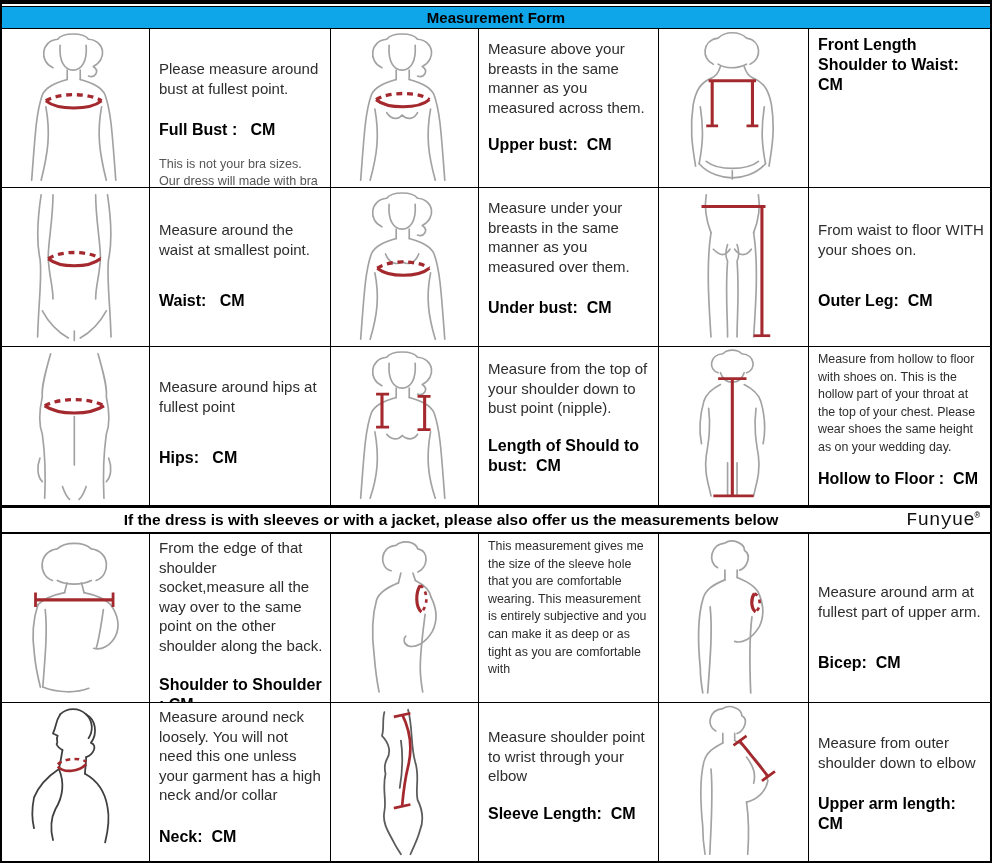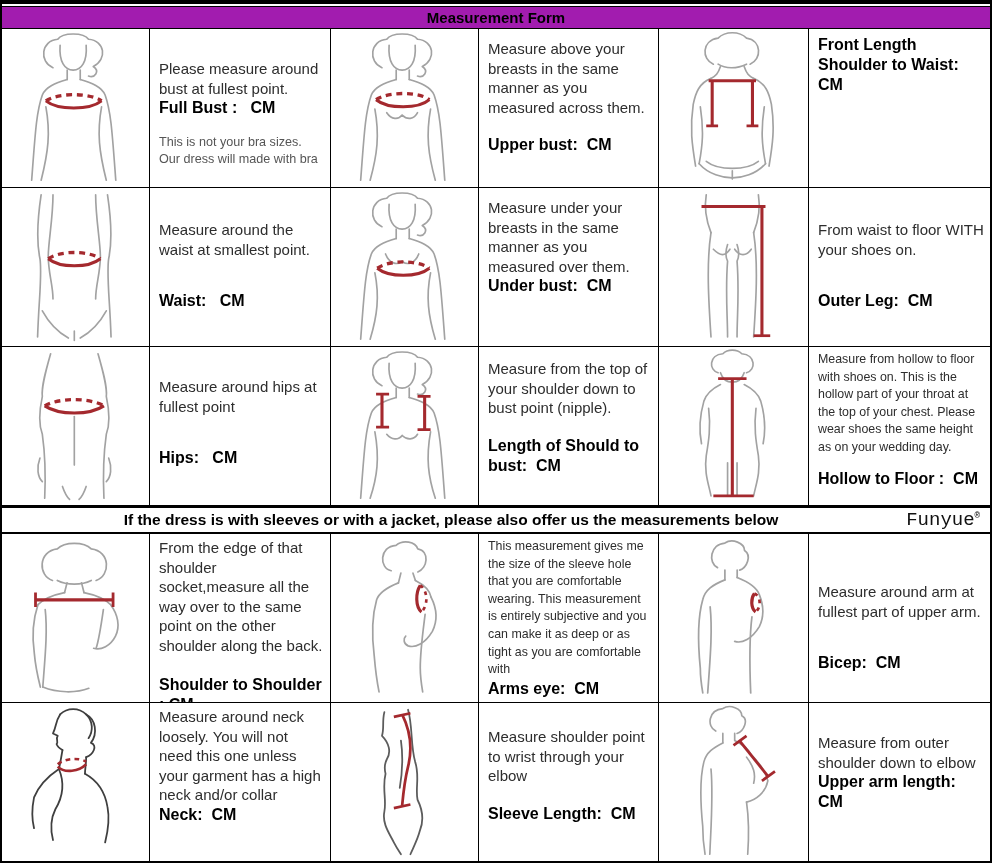--- a/index.html
+++ b/index.html
@@ -1,21 +1,21 @@
 <!DOCTYPE html>
 <html><head>
 <meta charset="utf-8">
 <style>
   * { margin:0; padding:0; box-sizing:border-box; }
   html,body { background:#fff; }
   .sheet {
     width:992px; height:863px;
     border:2px solid #000;
     font-family:"Liberation Sans","DejaVu Sans",sans-serif;
-    background:#a21caf; position:relative; overflow:hidden;
+    background:#0ea5e9; position:relative; overflow:hidden;
   }
   .top-strip { height:4px; border-top:2px solid #000; background:#fff; }
   .form-header {
     height:23px; border-top:1px solid #000; border-bottom:1px solid #000;
     display:flex; align-items:center; justify-content:center;
     font-weight:bold; font-size:15px; color:#000;
   }
   .grid { display:grid; width:988px; }
   .sec1 { grid-template-columns:148px 181px 148px 180px 150px 181px; grid-template-rows:159px 159px 159px; }
   .sec2 { grid-template-columns:148px 181px 148px 180px 150px 181px; grid-template-rows:169px 158px; }
@@ -25,21 +25,21 @@
   .img { display:flex; align-items:center; justify-content:center; padding:2px; }
   .img svg { width:100%; height:100%; display:block; }
   .txt { padding:6px 6px 4px 9px; }
   .desc { font-size:15px; line-height:1.3; color:#2d2d2d; }
   .desc-sm { font-size:12.4px; line-height:1.42; color:#2d2d2d; }
   .desc-tight { font-size:14.4px; line-height:1.28; color:#2d2d2d; }
   .label { font-weight:bold; font-size:16px; color:#000; white-space:pre-wrap; line-height:1.25; }
   .note { font-weight:normal; font-size:12.6px; color:#555; white-space:pre-line; line-height:1.35; }
   .pt30{padding-top:30px} .pt32{padding-top:32px} .pt36{padding-top:48px}
   .pt24{padding-top:24px} .pt12{padding-top:12px} .pt10{padding-top:10px} .pt4{padding-top:4px}
-  .mt26{margin-top:18px} .mt24{margin-top:32px} .mt22{}
+  .mt26{margin-top:18px} .mt24{margin-top:32px} .mt22{margin-top:22px}
   .mt20{margin-top:20px} .mt16{margin-top:16px} .mt12{margin-top:12px} .mt2{margin-top:2px}
   .banner {
     height:28px; border-top:2px solid #000; border-bottom:2px solid #000;
     display:flex; align-items:center; position:relative; background:#fff;
   }
   .banner-text { flex:1; text-align:center; font-weight:bold; font-size:15.5px; color:#000; padding-right:90px; }
   .brand { position:absolute; right:10px; top:1px; font-family:Liberation Mono, monospace; font-size:19px; color:#111; }
   .brand sup { font-size:9px; }
   
   svg .g  { stroke:#a2a2a2; stroke-width:1.4; fill:none; stroke-linecap:round; stroke-linejoin:round; }

